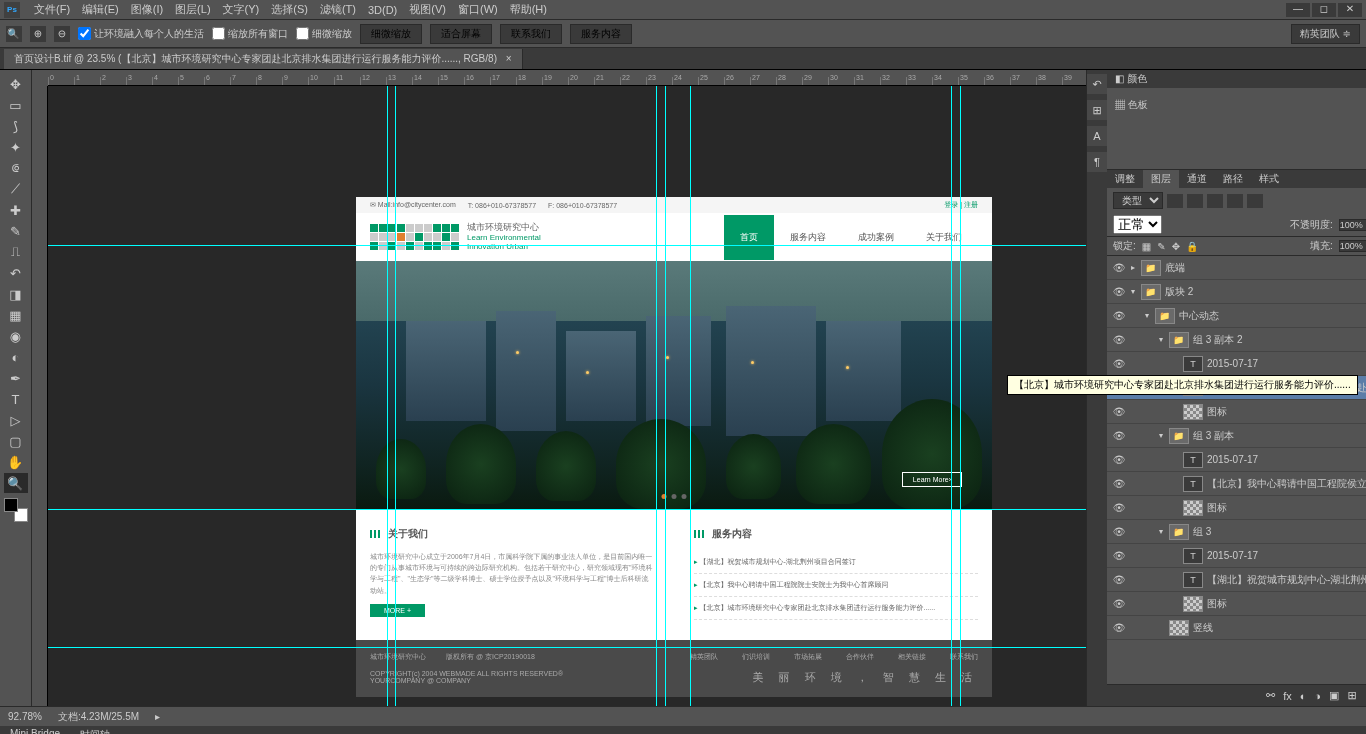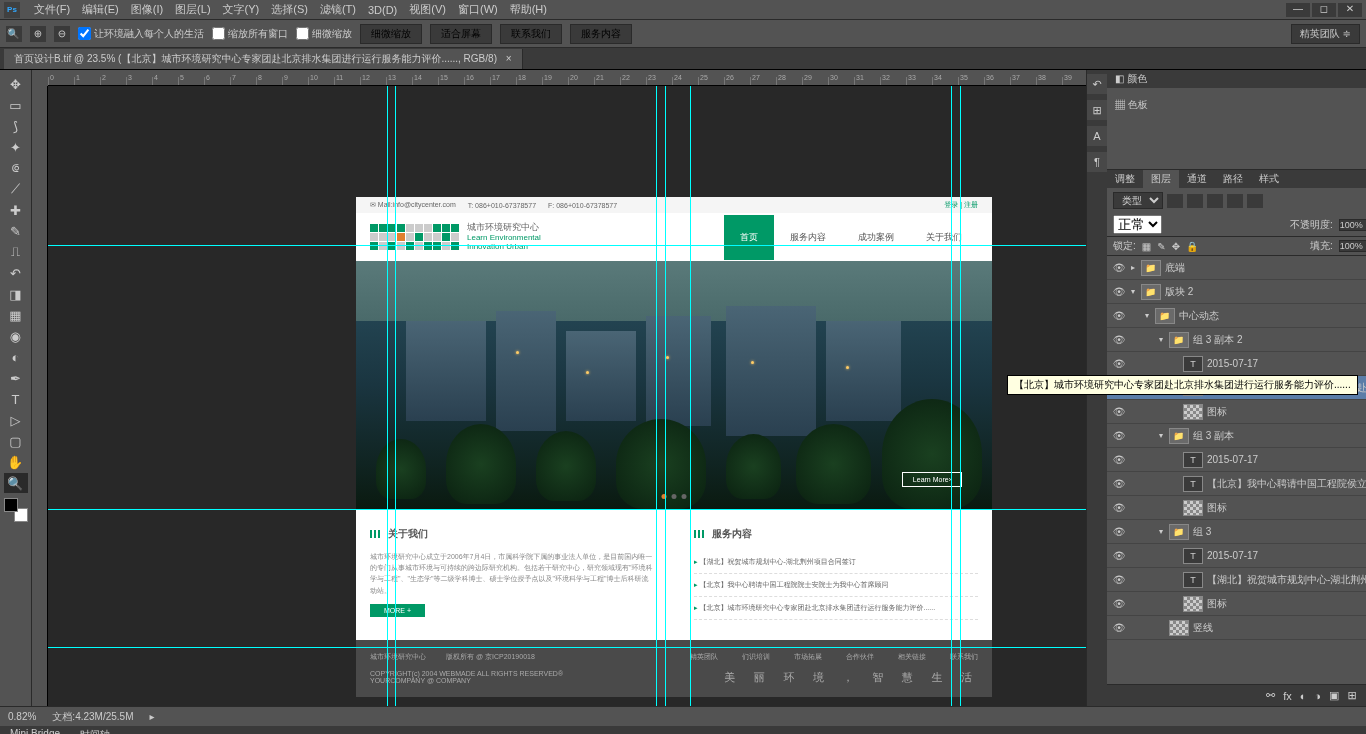--- a/index.html
+++ b/index.html
@@ -77,21 +77,21 @@
 .web-col { flex: 1; }
 .web-col h3 { font-size: 10px; color: #555; margin-bottom: 10px; display: flex; align-items: center; gap: 6px; }
 .web-col h3::before { content: ''; width: 12px; height: 8px; background: linear-gradient(90deg, #009966 50%, transparent 50%); background-size: 4px 100%; }
 .web-col p { font-size: 7px; color: #888; line-height: 1.6; }
 .web-col .more { display: inline-block; background: #009966; color: #fff; padding: 3px 14px; font-size: 7px; margin-top: 8px; }
 .news-item { font-size: 7px; color: #666; padding: 6px 0; border-bottom: 1px dashed #ddd; }
 .news-item::before { content: '▸ '; color: #009966; }
 .web-footer { background: #4a4a4a; color: #aaa; padding: 12px 14px; font-size: 7px; }
 .footer-row1 { display: flex; gap: 20px; margin-bottom: 8px; }
 .footer-links { margin-left: auto; display: flex; gap: 24px; }
-.footer-slogan { margin-left: auto; font-size: 11px; letter-spacing: 6px; font-family: Liberation Mono, monospace; }
+.footer-slogan { margin-left: auto; font-size: 11px; letter-spacing: 6px; font-family: Liberation Sans, sans-serif; }
 .footer-row2 { display: flex; }
 
 
 .right-panels { width: 280px; display: flex; }
 .icon-strip { width: 32px; background: #3a3a3a; border-left: 1px solid #2a2a2a; display: flex; flex-direction: column; align-items: center; padding-top: 4px; gap: 6px; }
 .icon-strip-item { width: 20px; height: 20px; background: #484848; display: flex; align-items: center; justify-content: center; font-size: 11px; }
 .panel-stack { flex: 1; background: #535353; display: flex; flex-direction: column; }
 .color-panel { height: 100px; border-bottom: 1px solid #2a2a2a; }
 .panel-tabs { display: flex; background: #3a3a3a; height: 18px; font-size: 10px; }
 .panel-tab { padding: 2px 8px; }
@@ -597,20 +597,20 @@
           <span>▣</span>
           <span>⊞</span>
           <span>🗑</span>
         </div>
       </div>
     </div>
   </div>
 </div>
 
 <div class="statusbar">
-  <span>0.82%</span>
+  <span>92.78%</span>
   <span>文档:4.23M/25.5M</span>
   <span>▸</span>
 </div>
 <div class="bottom-tabs">
   <div class="bottom-tab">Mini Bridge</div>
   <div class="bottom-tab">时间轴</div>
 </div>
 
 </body></html>

